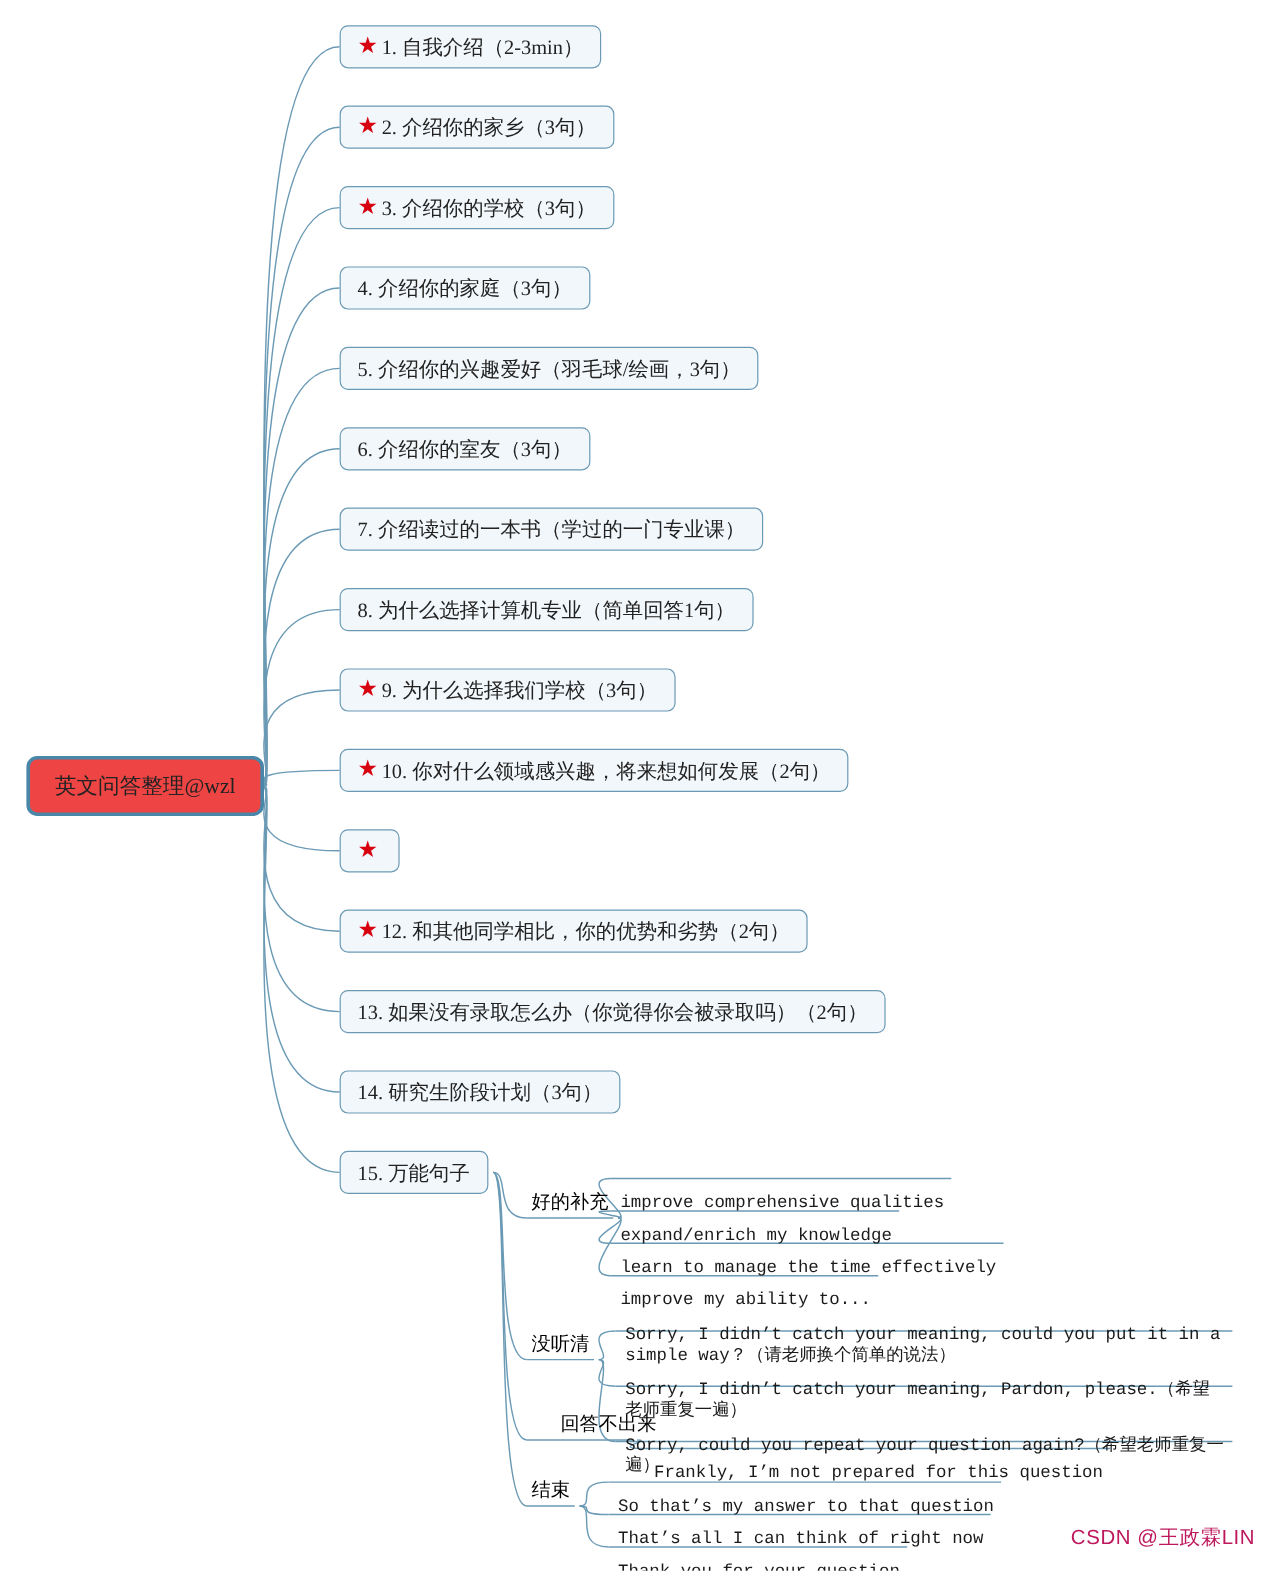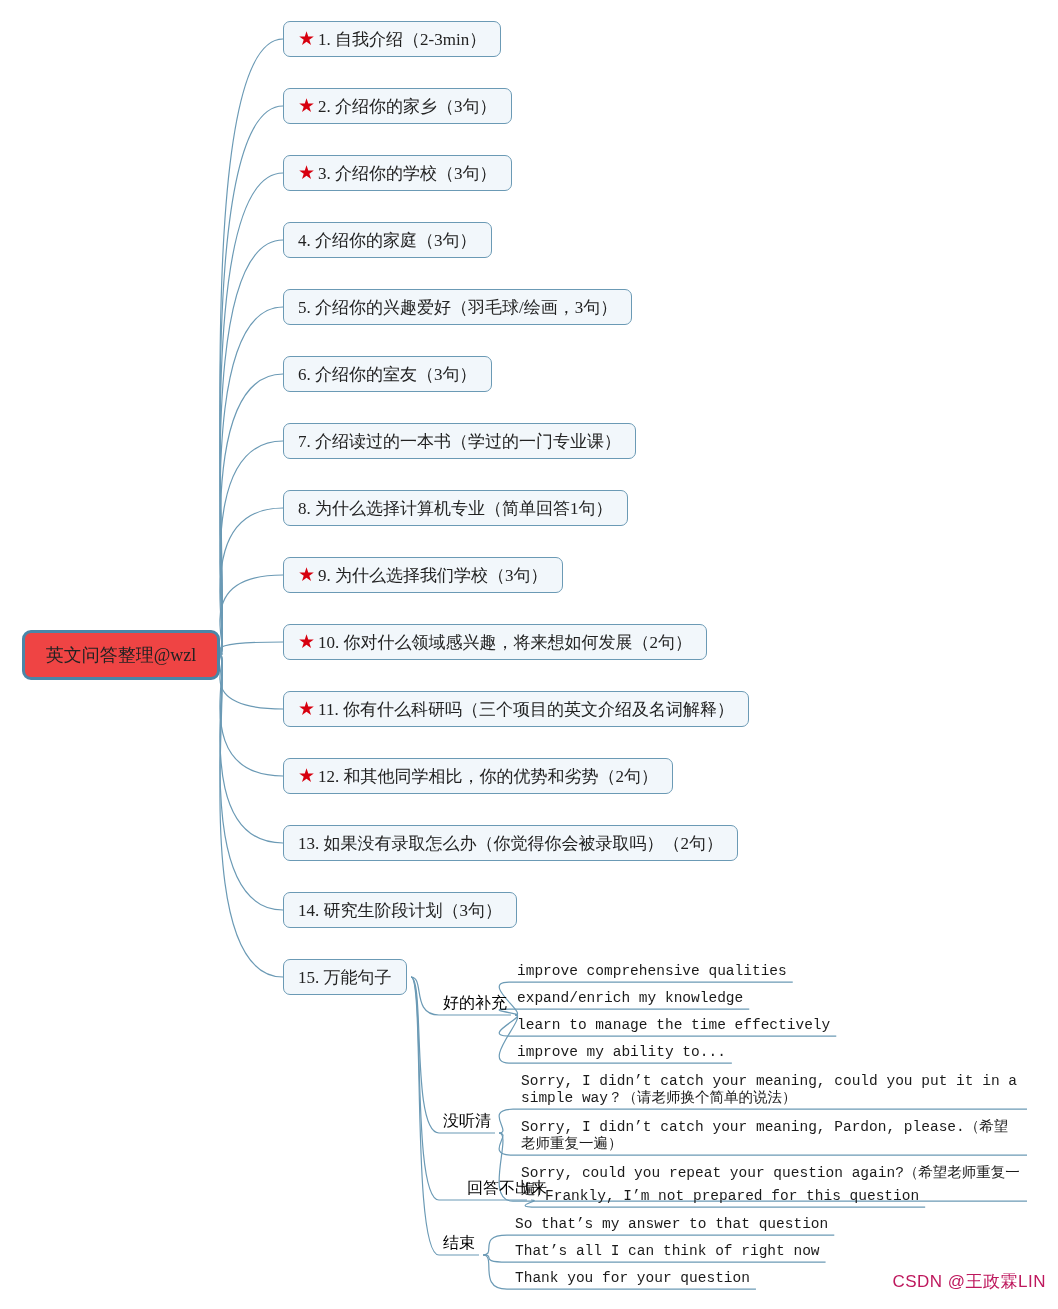--- a/index.html
+++ b/index.html
@@ -58,20 +58,21 @@
   }
 
   
   .leaf{
     position:absolute;
     font-family:"Liberation Mono","DejaVu Sans Mono",monospace;
     font-size:14.5px;
     color:#1a1a1a;
     line-height:1.18;
     letter-spacing:0px;
+    margin-top:32px;
   }
 
   .watermark{
     position:absolute;
     right:12px;bottom:16px;
     font-family:"Liberation Sans","DejaVu Sans",sans-serif;
     font-size:17px;
     color:#be185d;
     letter-spacing:.5px;
     white-space:nowrap;
@@ -168,21 +169,20 @@
       <div class="node" style="left: 283px; top: 557px;">
         <span class="star">★</span>
         <span class="txt">9. 为什么选择我们学校（3句）</span>
       </div>
       <div class="node" style="left: 283px; top: 624px;">
         <span class="star">★</span>
         <span class="txt">10. 你对什么领域感兴趣，将来想如何发展（2句）</span>
       </div>
       <div class="node" style="left: 283px; top: 691px;">
         <span class="star">★</span>
-        <span class="txt">11. 你有什么科研吗（三个项目的英文介绍及名词解释）</span>
       </div>
       <div class="node" style="left: 283px; top: 758px;">
         <span class="star">★</span>
         <span class="txt">12. 和其他同学相比，你的优势和劣势（2句）</span>
       </div>
       <div class="node" style="left: 283px; top: 825px;">
         <span class="txt">13. 如果没有录取怎么办（你觉得你会被录取吗）（2句）</span>
       </div>
       <div class="node" style="left: 283px; top: 892px;">
         <span class="txt">14. 研究生阶段计划（3句）</span>

